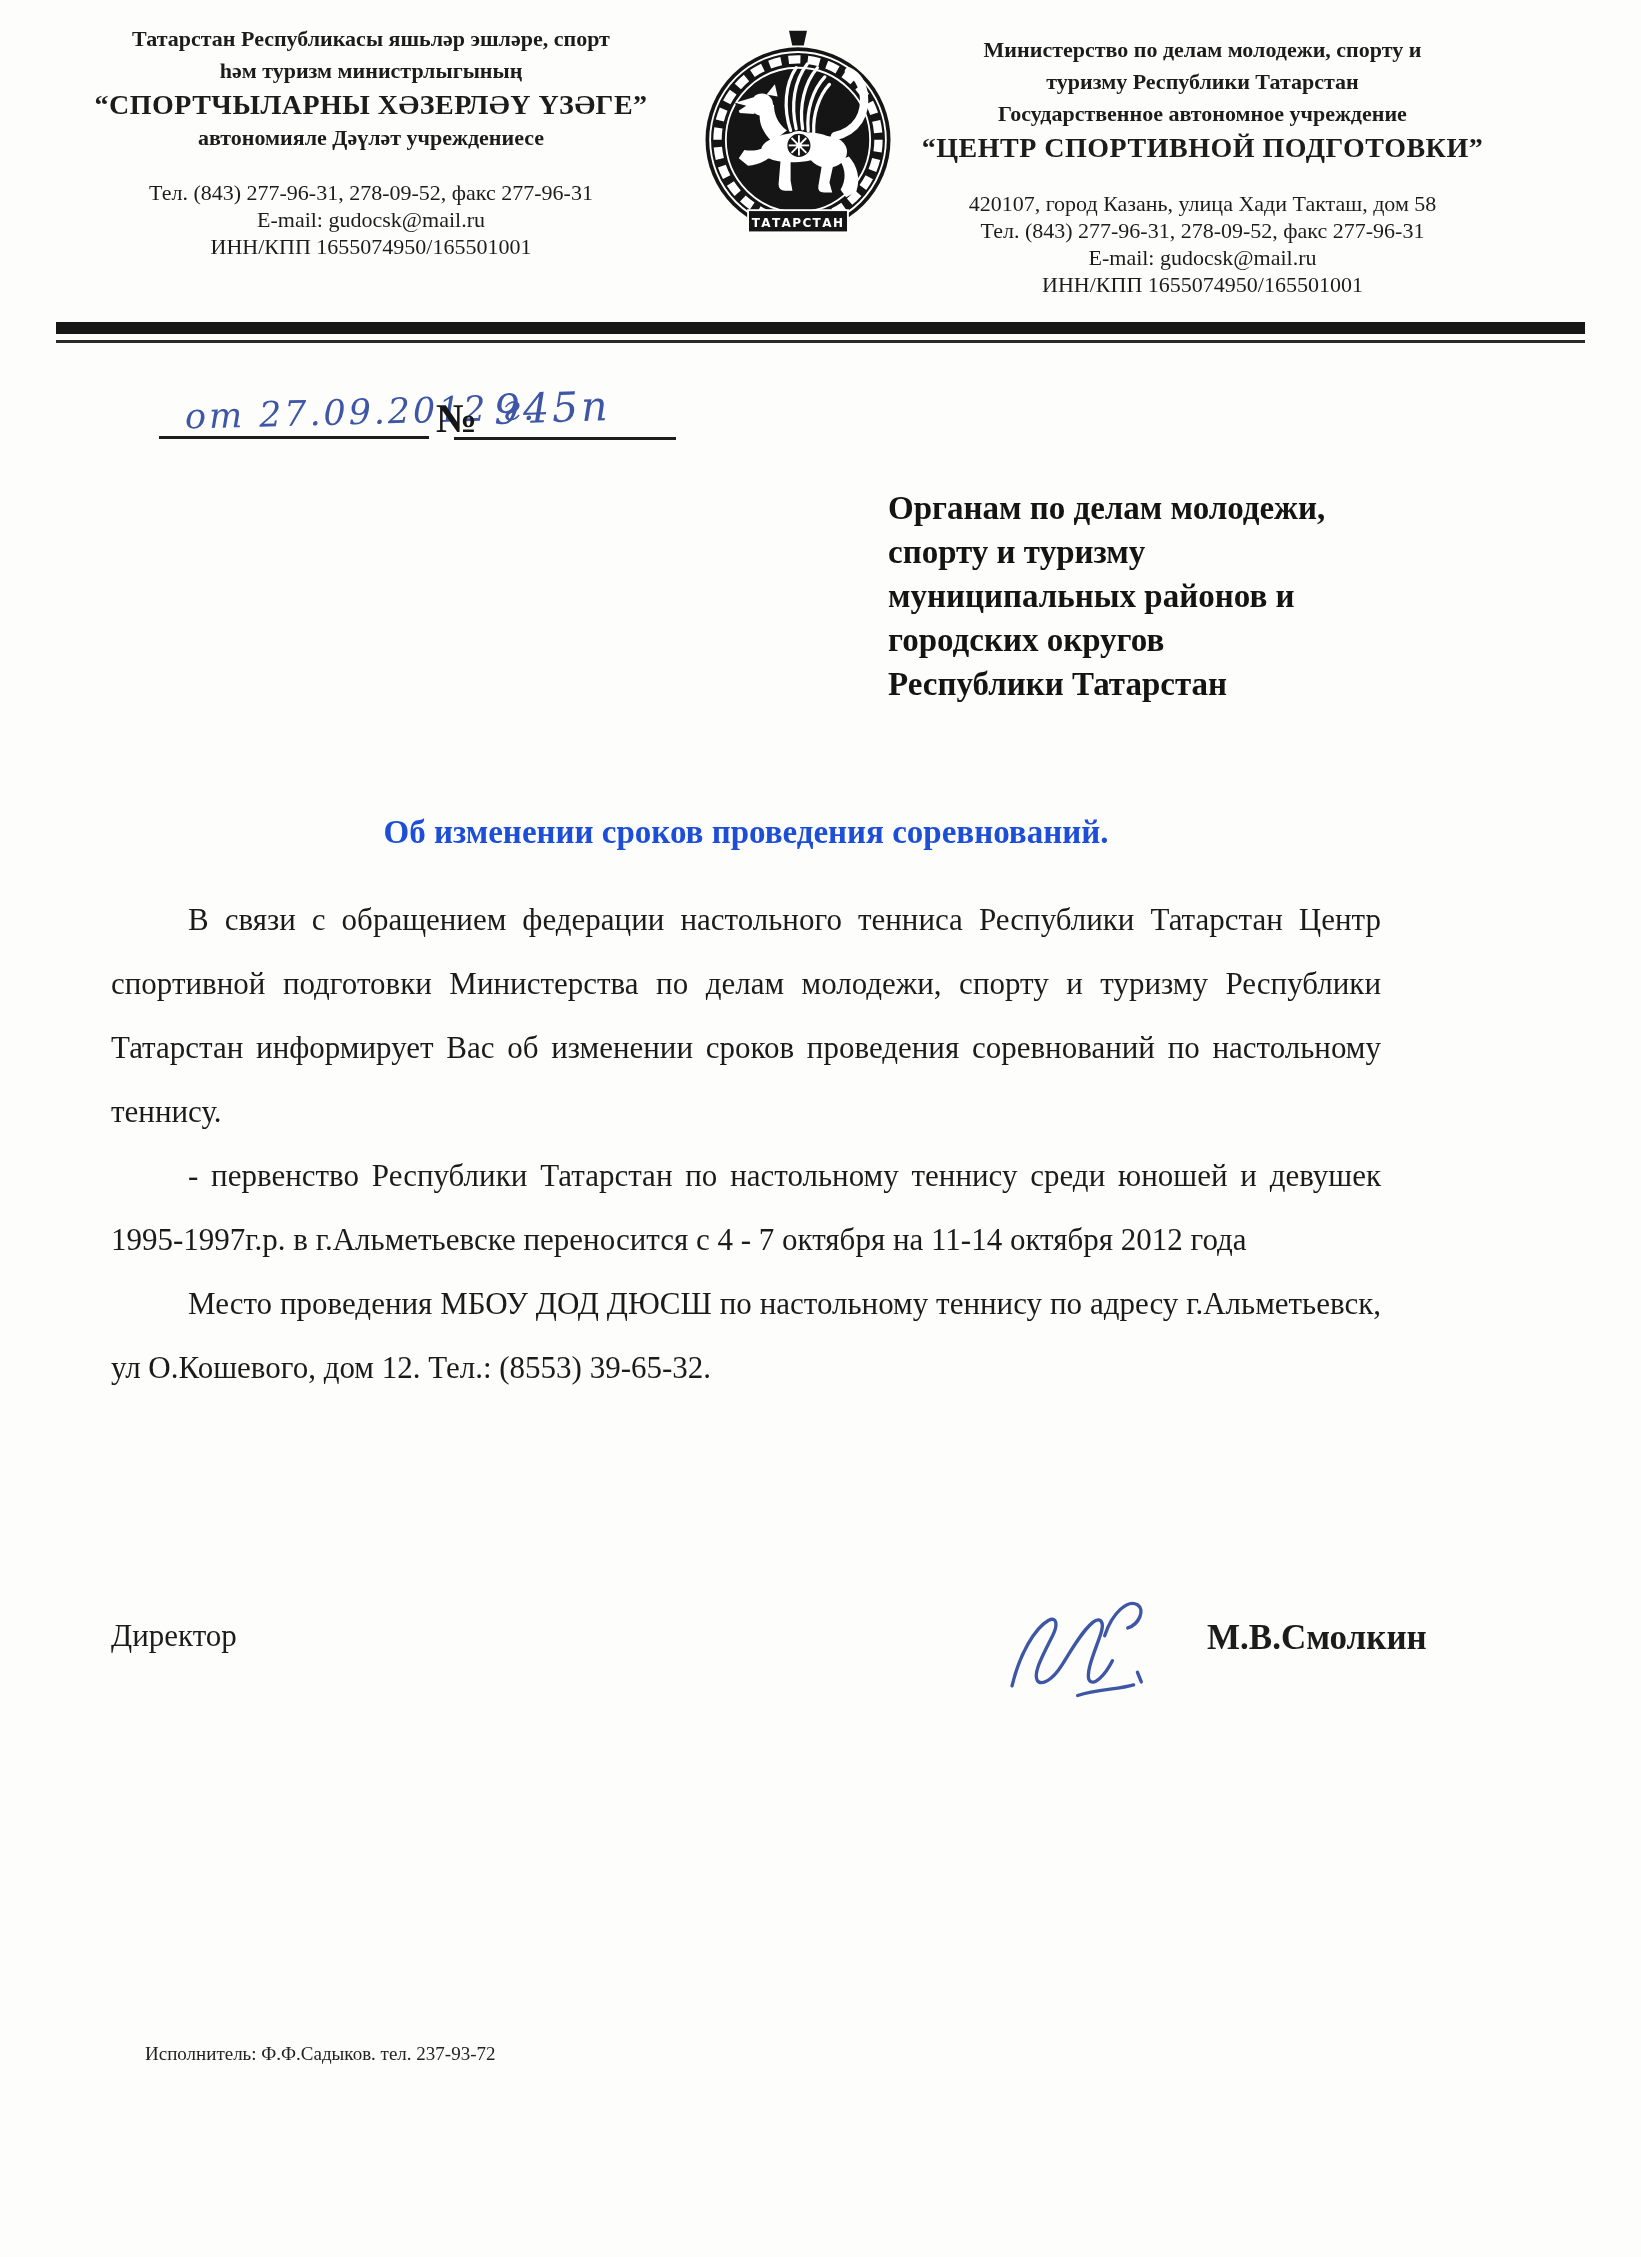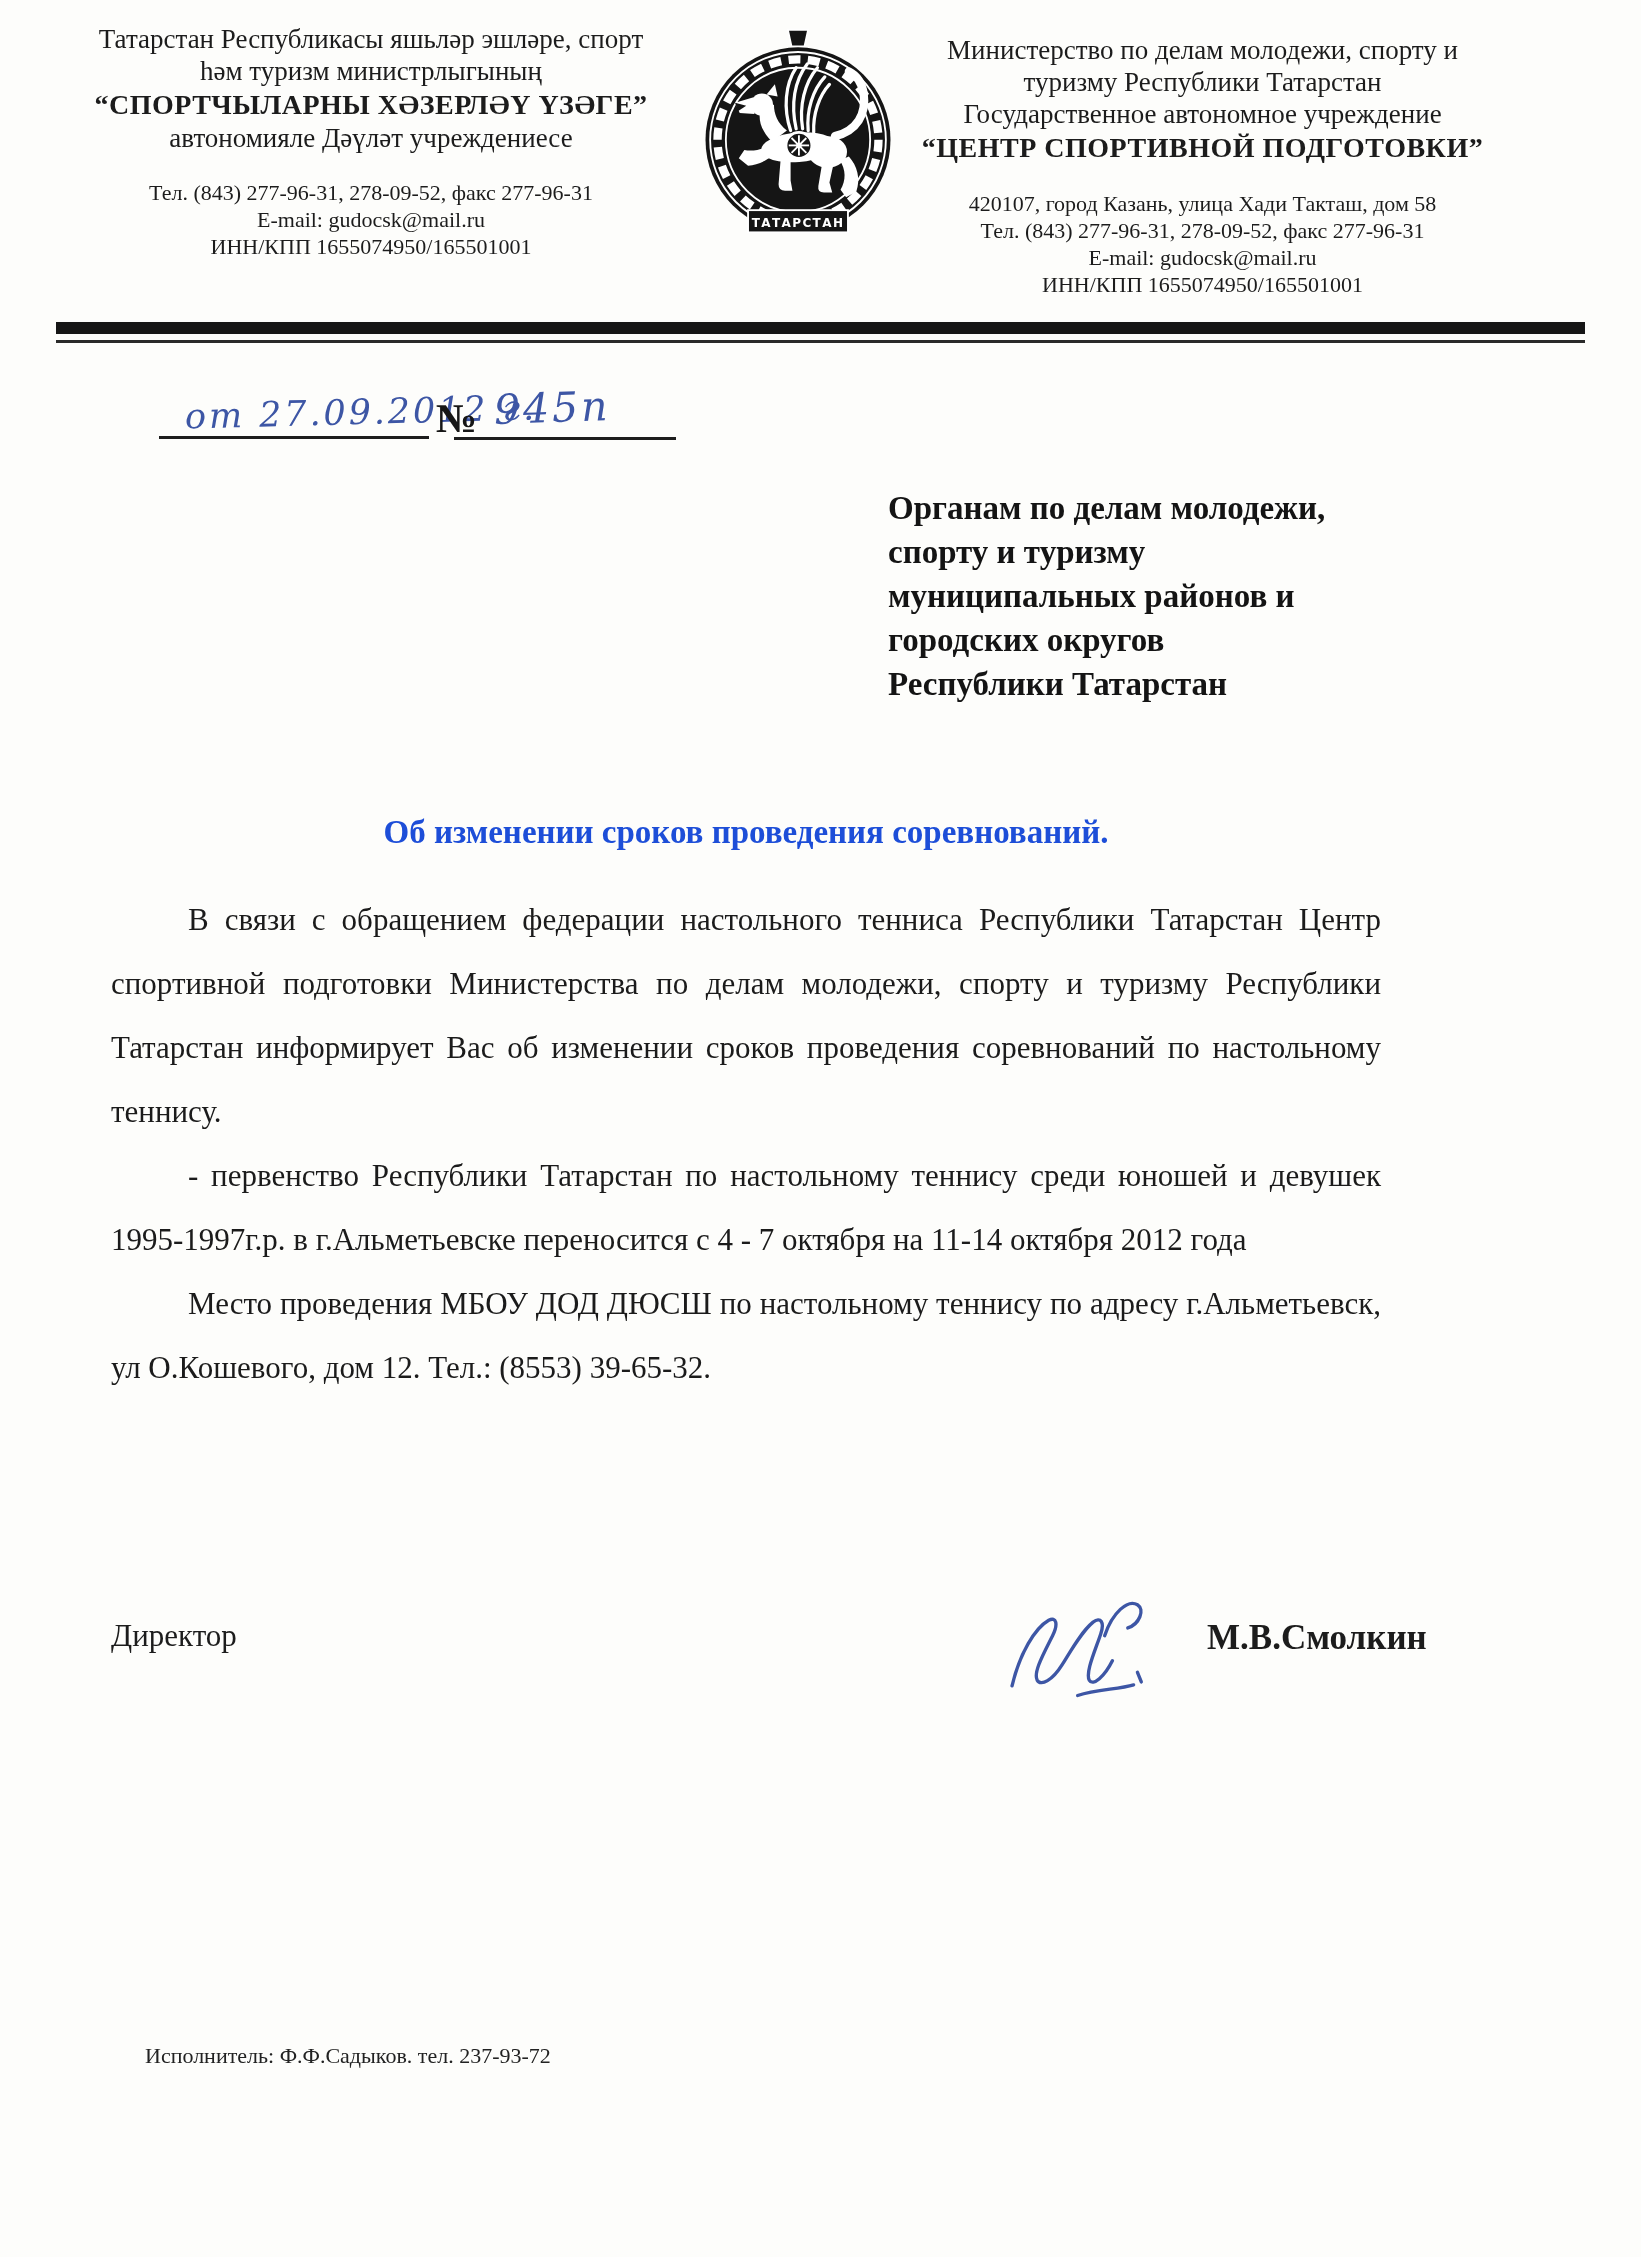--- a/index.html
+++ b/index.html
@@ -9,21 +9,21 @@
     margin:0 auto;
     background:#fdfdfb;
     font-family:"Liberation Serif","DejaVu Serif",serif;
     color:#1c1c1c;
     overflow:hidden;
   }
   
   .org-block{position:absolute;text-align:center;}
   .org-tatar{left:66px;top:23px;width:610px;}
   .org-russian{left:913px;top:23px;width:579px;margin-top:11px;}
-  .org-line{font-size:27px;line-height:32px;}
+  .org-line{font-size:22px;line-height:32px;font-weight:bold;}
   .org-name{font-size:28px;line-height:35px;font-weight:bold;letter-spacing:0.5px;}
   .org-address{margin-top:25px;font-size:22px;line-height:27px;}
   .addr-line{display:block;}
   .emblem{position:absolute;left:687px;top:27px;}
   
   .rule-thick{position:absolute;left:56px;top:322px;width:1529px;height:11.6px;background:#161616;}
   .rule-thin{position:absolute;left:56px;top:340px;width:1529px;height:2.9px;background:#2a2a2a;}
   
   .hand{font-family:"DejaVu Serif",serif;font-style:italic;color:#3d56a5;letter-spacing:2.9px;}
   .hw-date{position:absolute;left:185px;top:392px;font-size:35px;transform:rotate(-1.5deg);}
@@ -38,21 +38,21 @@
   .subject{position:absolute;left:111px;top:814px;width:1270px;
     text-align:center;font-size:33px;font-weight:bold;color:#1d4ed8;}
   .body-text{position:absolute;left:111px;top:888px;width:1270px;}
   .body-text p{margin:0;font-size:31px;line-height:64px;
     text-align:justify;text-indent:77px;color:#1b1b1b;}
   
   .sig-title{position:absolute;left:111px;top:1618px;font-size:31px;font-weight:normal;}
   .sig-name{position:absolute;left:1207px;top:1618px;font-size:35px;font-weight:bold;}
   .sig-scribble{position:absolute;left:985px;top:1572px;}
   
-  .executor{position:absolute;left:145px;top:2043px;font-size:22px;color:#222;}
+  .executor{position:absolute;left:145px;top:2043px;font-size:19px;color:#222;}
 </style>
 </head>
 <body>
 
 <div class="page">
 
   <div class="org-block org-tatar">
     <div class="org-line">Татарстан Республикасы яшьләр эшләре, спорт</div>
     <div class="org-line">һәм туризм министрлыгының</div>
     <div class="org-name">“СПОРТЧЫЛАРНЫ ХӘЗЕРЛӘҮ ҮЗӘГЕ”</div>

